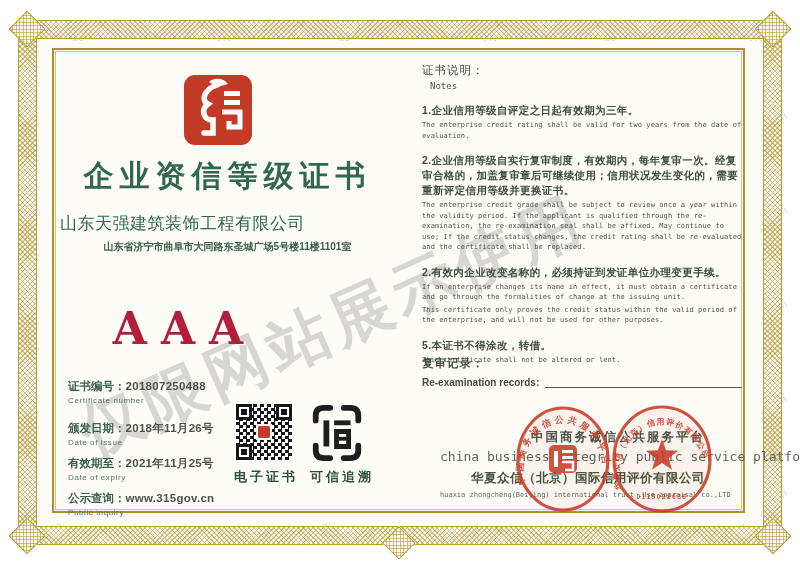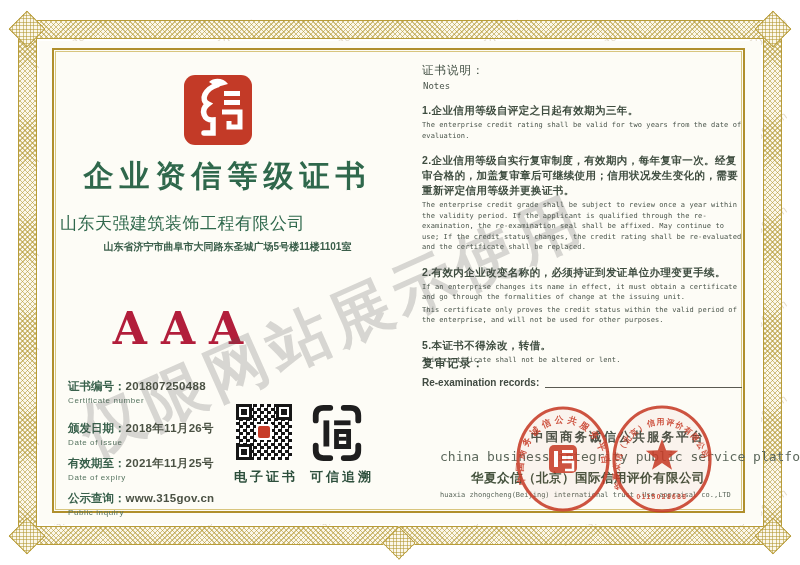--- a/index.html
+++ b/index.html
@@ -76,21 +76,21 @@
   .qr-core::after { content:""; width:12px; height:12px; background:#c73c28; border-radius:2px; }
   .trace { position:absolute; left:310px; top:403px; width:54px; height:58px; }
   .stamp-label { position:absolute; top:468px; font-size:13px; font-weight:bold;
                  color:#2d4f3c; letter-spacing:3px; text-align:center; white-space:nowrap; }
   .lbl-qr    { left:228px; width:76px; }
   .lbl-trace { left:304px; width:76px; }
 
   
   .notes { position:absolute; left:422px; top:63px; width:322px; }
   .notes-title { font-size:11.5px; font-weight:normal; color:#3c4a3e; letter-spacing:1px; }
-  .notes-title-en { font-size:9px; color:#49544a; margin:3px 0 4px 1px; font-family:"DejaVu Sans Mono", monospace; }
+  .notes-title-en { font-size:9px; color:#49544a; margin:3px 0 4px 8px; font-family:"DejaVu Sans Mono", monospace; }
   .note-zh { font-size:10.5px; font-weight:bold; color:#3f4d40; line-height:15px; letter-spacing:.4px; margin-top:12px; }
   .note-en { font-size:7px; color:#49544a; line-height:10.5px; letter-spacing:.1px;
              font-family:"DejaVu Sans Mono", monospace; margin:2px 0 2px 0; }
 
   .review { position:absolute; left:422px; top:356px; width:320px; }
   .review-zh { font-size:11.5px; font-weight:bold; color:#3c4a3e; letter-spacing:1px; }
   .review-row { display:flex; align-items:center; margin-top:5px; }
   .review-en  { font-size:10px; font-weight:bold; color:#414b42; white-space:nowrap; }
   .rec-line   { flex:1; border-bottom:1px solid #5a5a52; margin-left:6px; height:11px; }
 

